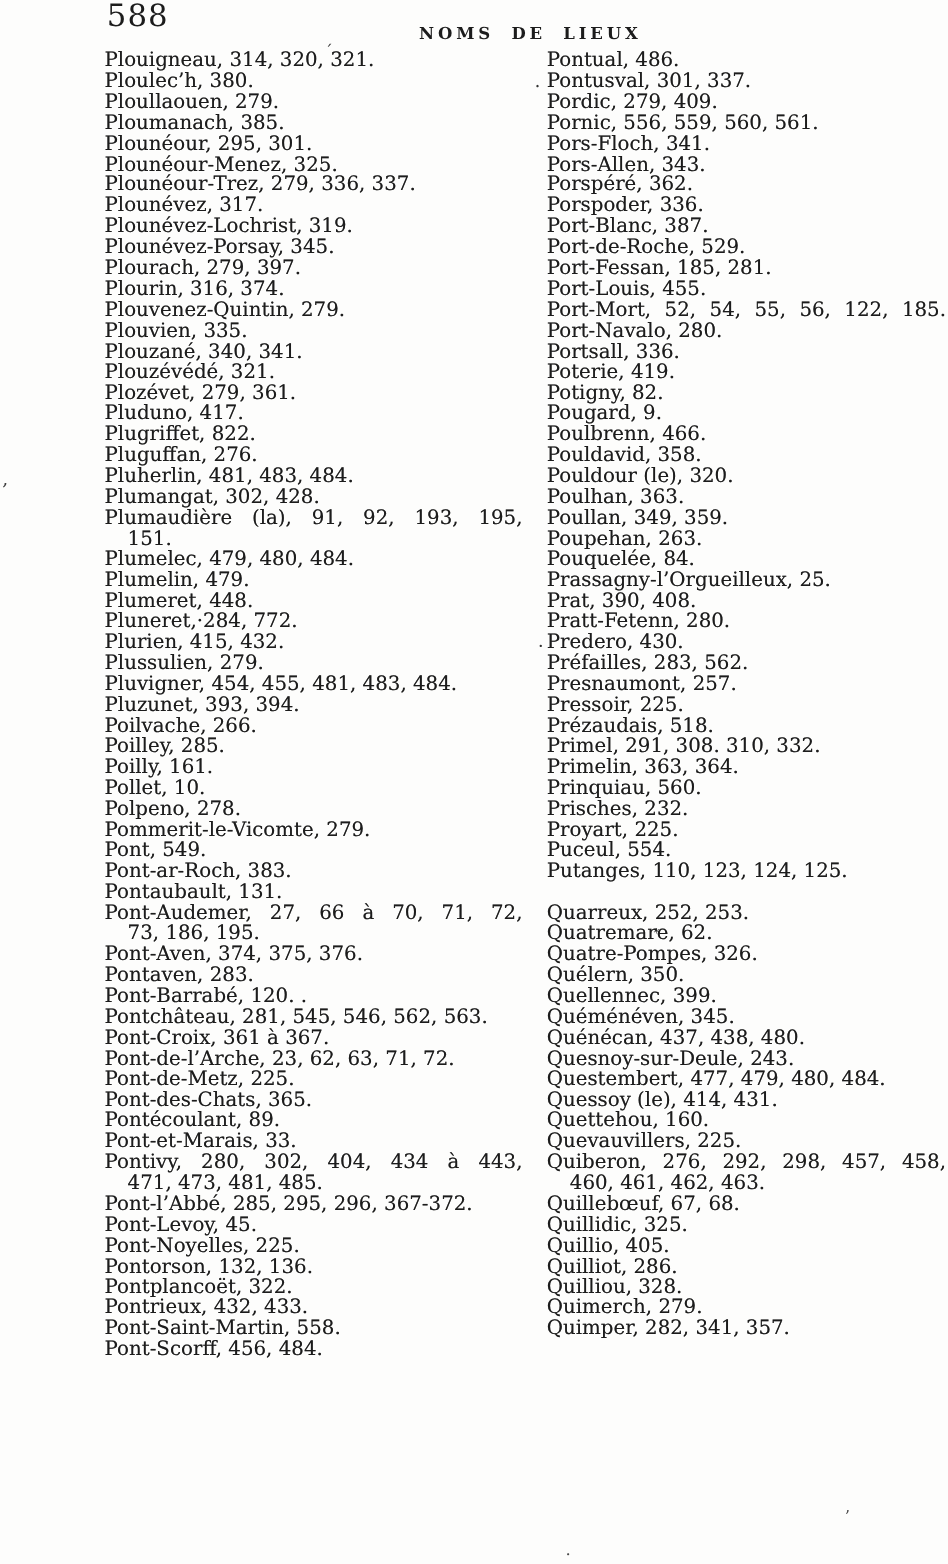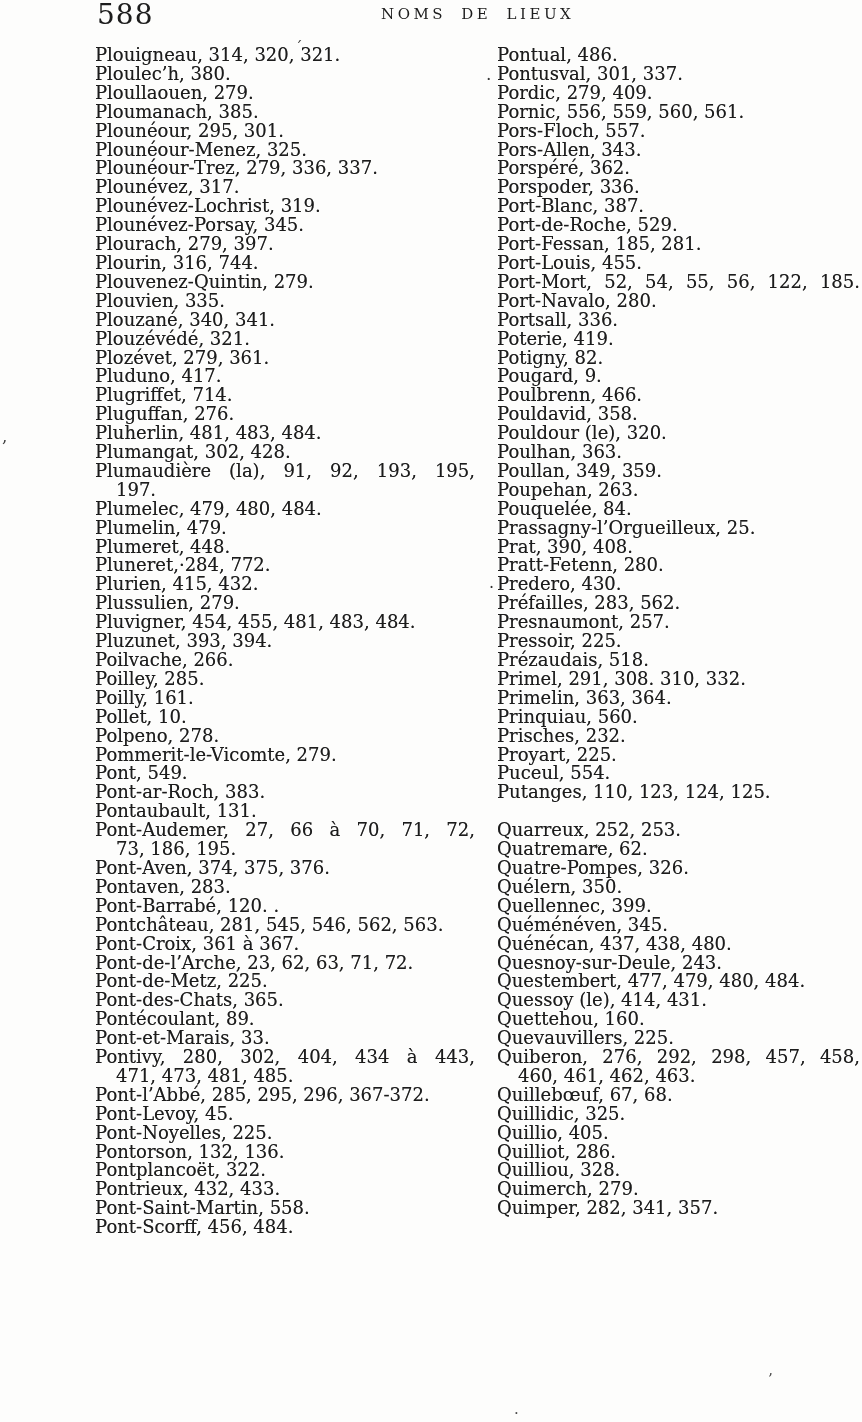--- a/index.html
+++ b/index.html
@@ -21,23 +21,23 @@
   .pagenum {
     position: absolute;
     left: 97px;
     top: -2px;
     font-size: 28px;
     letter-spacing: 1px;
   }
   .runhead {
     position: absolute;
     left: 381px;
-    top: 5px;
+    top: 21px;
     font-size: 15px;
-    font-weight: 400;
+    font-weight: 700;
     letter-spacing: 3.5px;
     word-spacing: 7px;
     white-space: nowrap;
   }
   .col {
     position: absolute;
     top: 46px;
     font-size: 18px;
     line-height: 18.92px;
     text-shadow: 0 0 0.5px rgba(25,25,25,0.55);
@@ -73,33 +73,33 @@
       <div class="ln">Ploulec’h, 380.</div>
       <div class="ln">Ploullaouen, 279.</div>
       <div class="ln">Ploumanach, 385.</div>
       <div class="ln">Plounéour, 295, 301.</div>
       <div class="ln">Plounéour-Menez, 325.</div>
       <div class="ln">Plounéour-Trez, 279, 336, 337.</div>
       <div class="ln">Plounévez, 317.</div>
       <div class="ln">Plounévez-Lochrist, 319.</div>
       <div class="ln">Plounévez-Porsay, 345.</div>
       <div class="ln">Plourach, 279, 397.</div>
-      <div class="ln">Plourin, 316, 744.</div>
+      <div class="ln">Plourin, 316, 374.</div>
       <div class="ln">Plouvenez-Quintin, 279.</div>
       <div class="ln">Plouvien, 335.</div>
       <div class="ln">Plouzané, 340, 341.</div>
       <div class="ln">Plouzévédé, 321.</div>
       <div class="ln">Plozévet, 279, 361.</div>
       <div class="ln">Pluduno, 417.</div>
-      <div class="ln">Plugriffet, 714.</div>
+      <div class="ln">Plugriffet, 822.</div>
       <div class="ln">Pluguffan, 276.</div>
       <div class="ln">Pluherlin, 481, 483, 484.</div>
       <div class="ln">Plumangat, 302, 428.</div>
       <div class="ln jst">Plumaudière (la), 91, 92, 193, 195,</div>
-      <div class="ln ind">197.</div>
+      <div class="ln ind">151.</div>
       <div class="ln">Plumelec, 479, 480, 484.</div>
       <div class="ln">Plumelin, 479.</div>
       <div class="ln">Plumeret, 448.</div>
       <div class="ln">Pluneret,·284, 772.</div>
       <div class="ln">Plurien, 415, 432.</div>
       <div class="ln">Plussulien, 279.</div>
       <div class="ln">Pluvigner, 454, 455, 481, 483, 484.</div>
       <div class="ln">Pluzunet, 393, 394.</div>
       <div class="ln">Poilvache, 266.</div>
       <div class="ln">Poilley, 285.</div>
@@ -131,21 +131,21 @@
       <div class="ln">Pontplancoët, 322.</div>
       <div class="ln">Pontrieux, 432, 433.</div>
       <div class="ln">Pont-Saint-Martin, 558.</div>
       <div class="ln">Pont-Scorff, 456, 484.</div>
     </div>
   <div class="col col-right" id="col-right">
       <div class="ln">Pontual, 486.</div>
       <div class="ln">Pontusval, 301, 337.</div>
       <div class="ln">Pordic, 279, 409.</div>
       <div class="ln">Pornic, 556, 559, 560, 561.</div>
-      <div class="ln">Pors-Floch, 557.</div>
+      <div class="ln">Pors-Floch, 341.</div>
       <div class="ln">Pors-Allen, 343.</div>
       <div class="ln">Porspéré, 362.</div>
       <div class="ln">Porspoder, 336.</div>
       <div class="ln">Port-Blanc, 387.</div>
       <div class="ln">Port-de-Roche, 529.</div>
       <div class="ln">Port-Fessan, 185, 281.</div>
       <div class="ln">Port-Louis, 455.</div>
       <div class="ln jst">Port-Mort, 52, 54, 55, 56, 122, 185.</div>
       <div class="ln">Port-Navalo, 280.</div>
       <div class="ln">Portsall, 336.</div>

